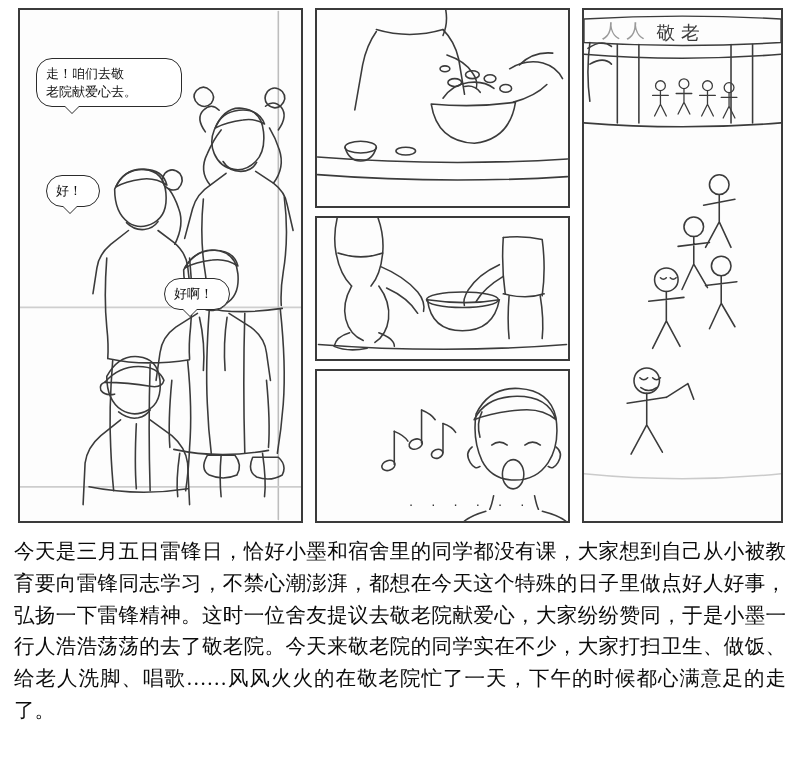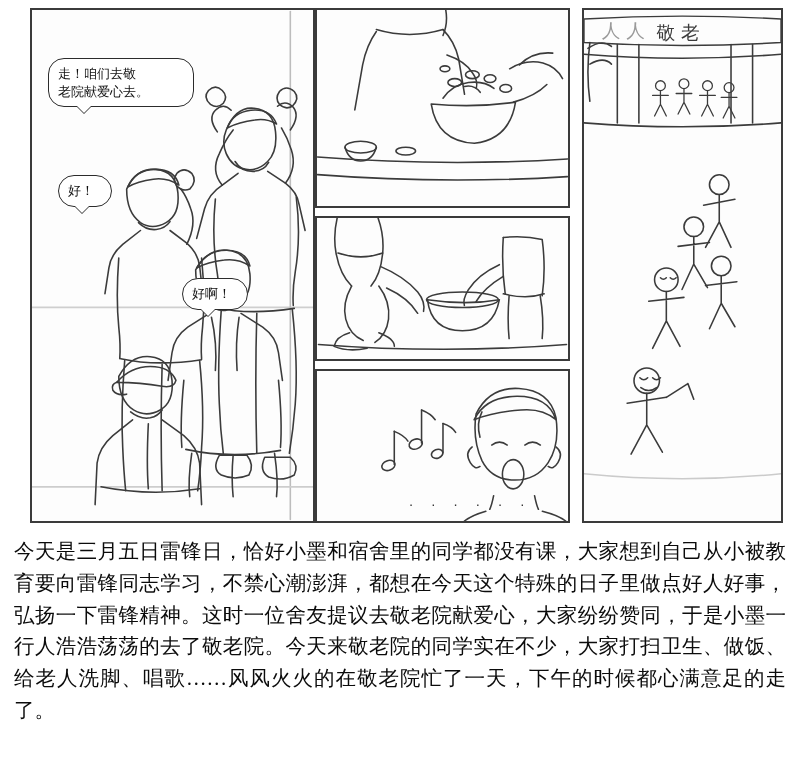--- a/index.html
+++ b/index.html
@@ -27,21 +27,21 @@
     width: 765px;
     height: 515px;
   }
   .panel {
     position: absolute;
     border: 2px solid #3b3b3b;
     background: #fdfdfd;
     box-sizing: border-box;
     overflow: hidden;
   }
-  .panel-left   { left: 0px;   top: 0px;   width: 285px; height: 515px; margin-left: 12px; }
+  .panel-left   { left: 0px;   top: 0px;   width: 285px; height: 515px; }
   .panel-midtop { left: 297px; top: 0px;   width: 255px; height: 200px; }
   .panel-midmid { left: 297px; top: 208px; width: 255px; height: 145px; }
   .panel-midbot { left: 297px; top: 361px; width: 255px; height: 154px; }
   .panel-right  { left: 564px; top: 0px;   width: 201px; height: 515px; }
 
   .ink {
     position: absolute;
     left: 0; top: 0;
     width: 100%; height: 100%;
     display: block;
@@ -73,21 +73,21 @@
     bottom: -7px; left: 28px;
     filter: drop-shadow(0 1.4px 0 #2b2b2b);
   }
   .bubble-2 { left: 26px;  top: 165px; width: 54px; }
   .bubble-2::after {
     border-top-color: #ffffff;
     border-bottom: 0;
     bottom: -7px; left: 16px;
     filter: drop-shadow(0 1.4px 0 #2b2b2b);
   }
-  .bubble-3 { left: 150px; top: 268px; width: 66px; }
+  .bubble-3 { left: 144px; top: 268px; width: 66px; }
   .bubble-3::after {
     border-top-color: #ffffff;
     border-bottom: 0;
     bottom: -7px; left: 18px;
     filter: drop-shadow(0 1.4px 0 #2b2b2b);
   }
   .dots {
     position: absolute;
     left: 92px;
     bottom: 12px;

